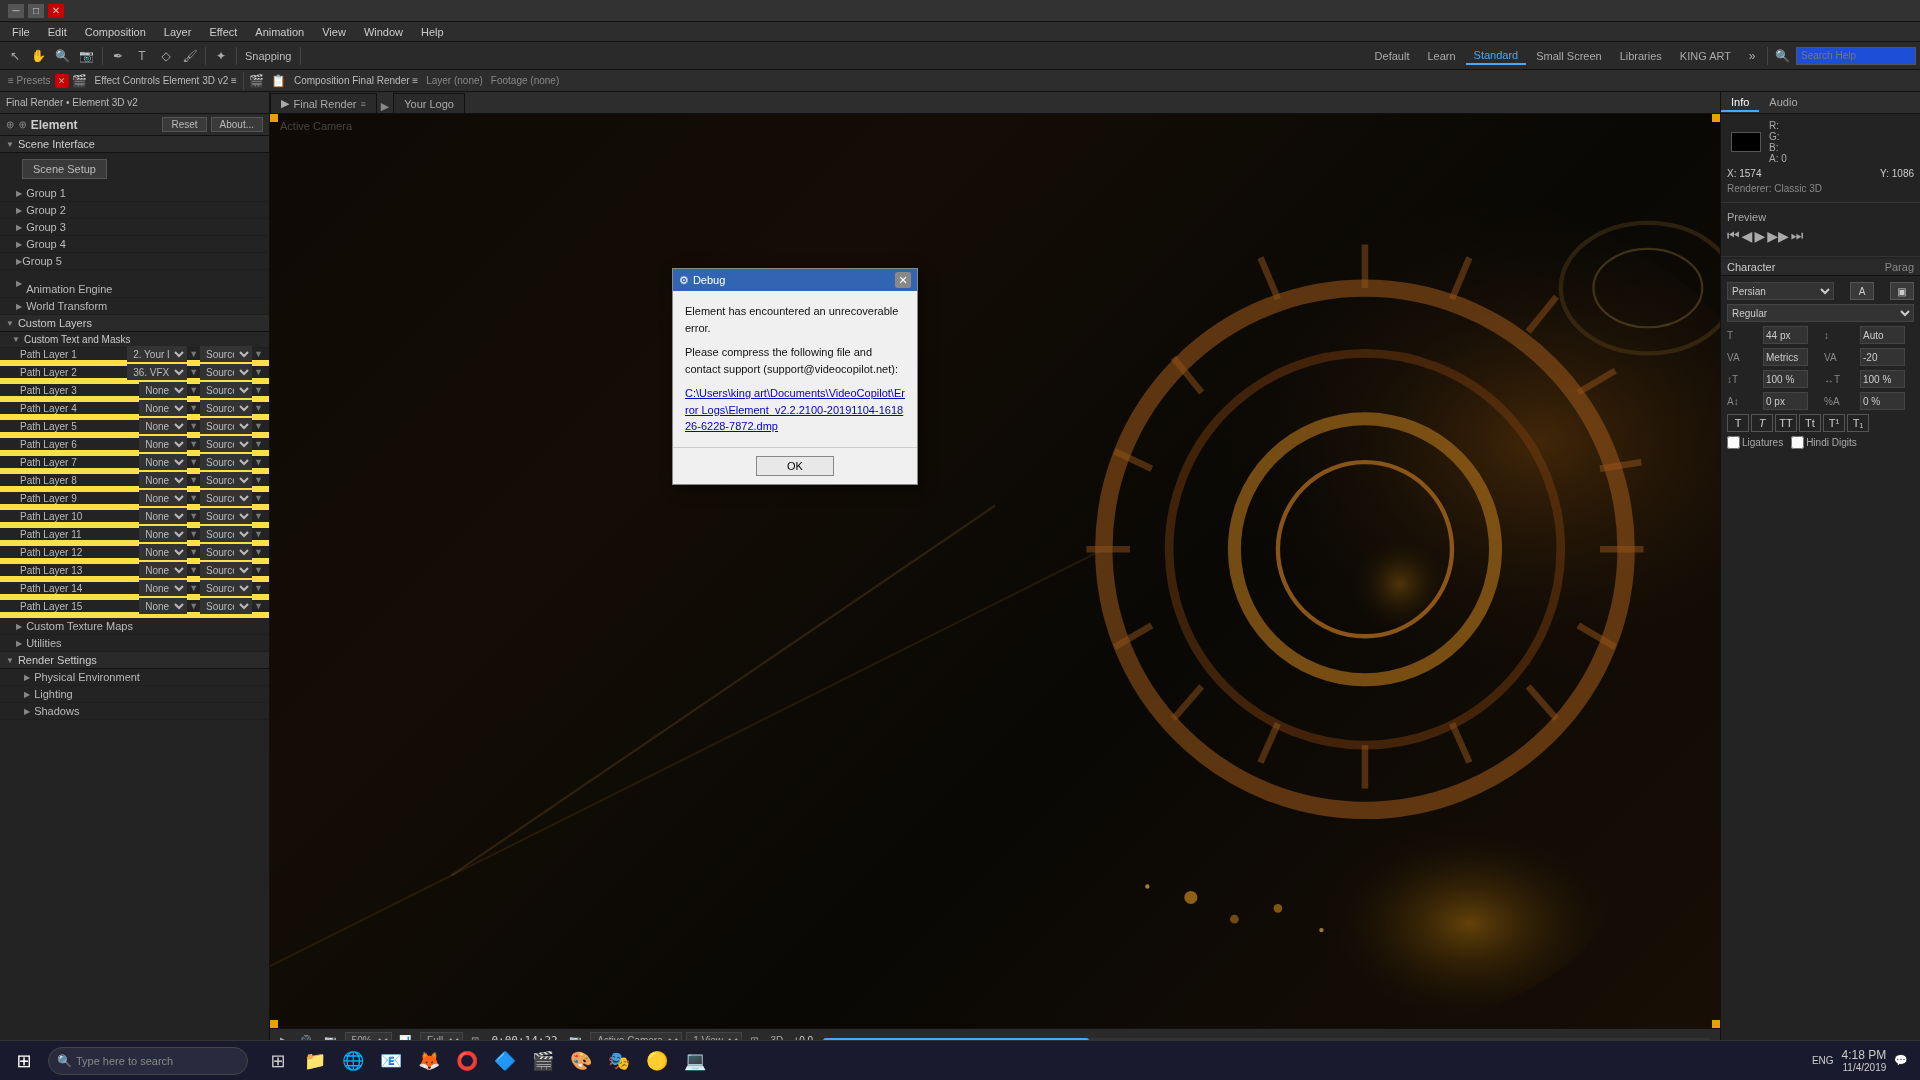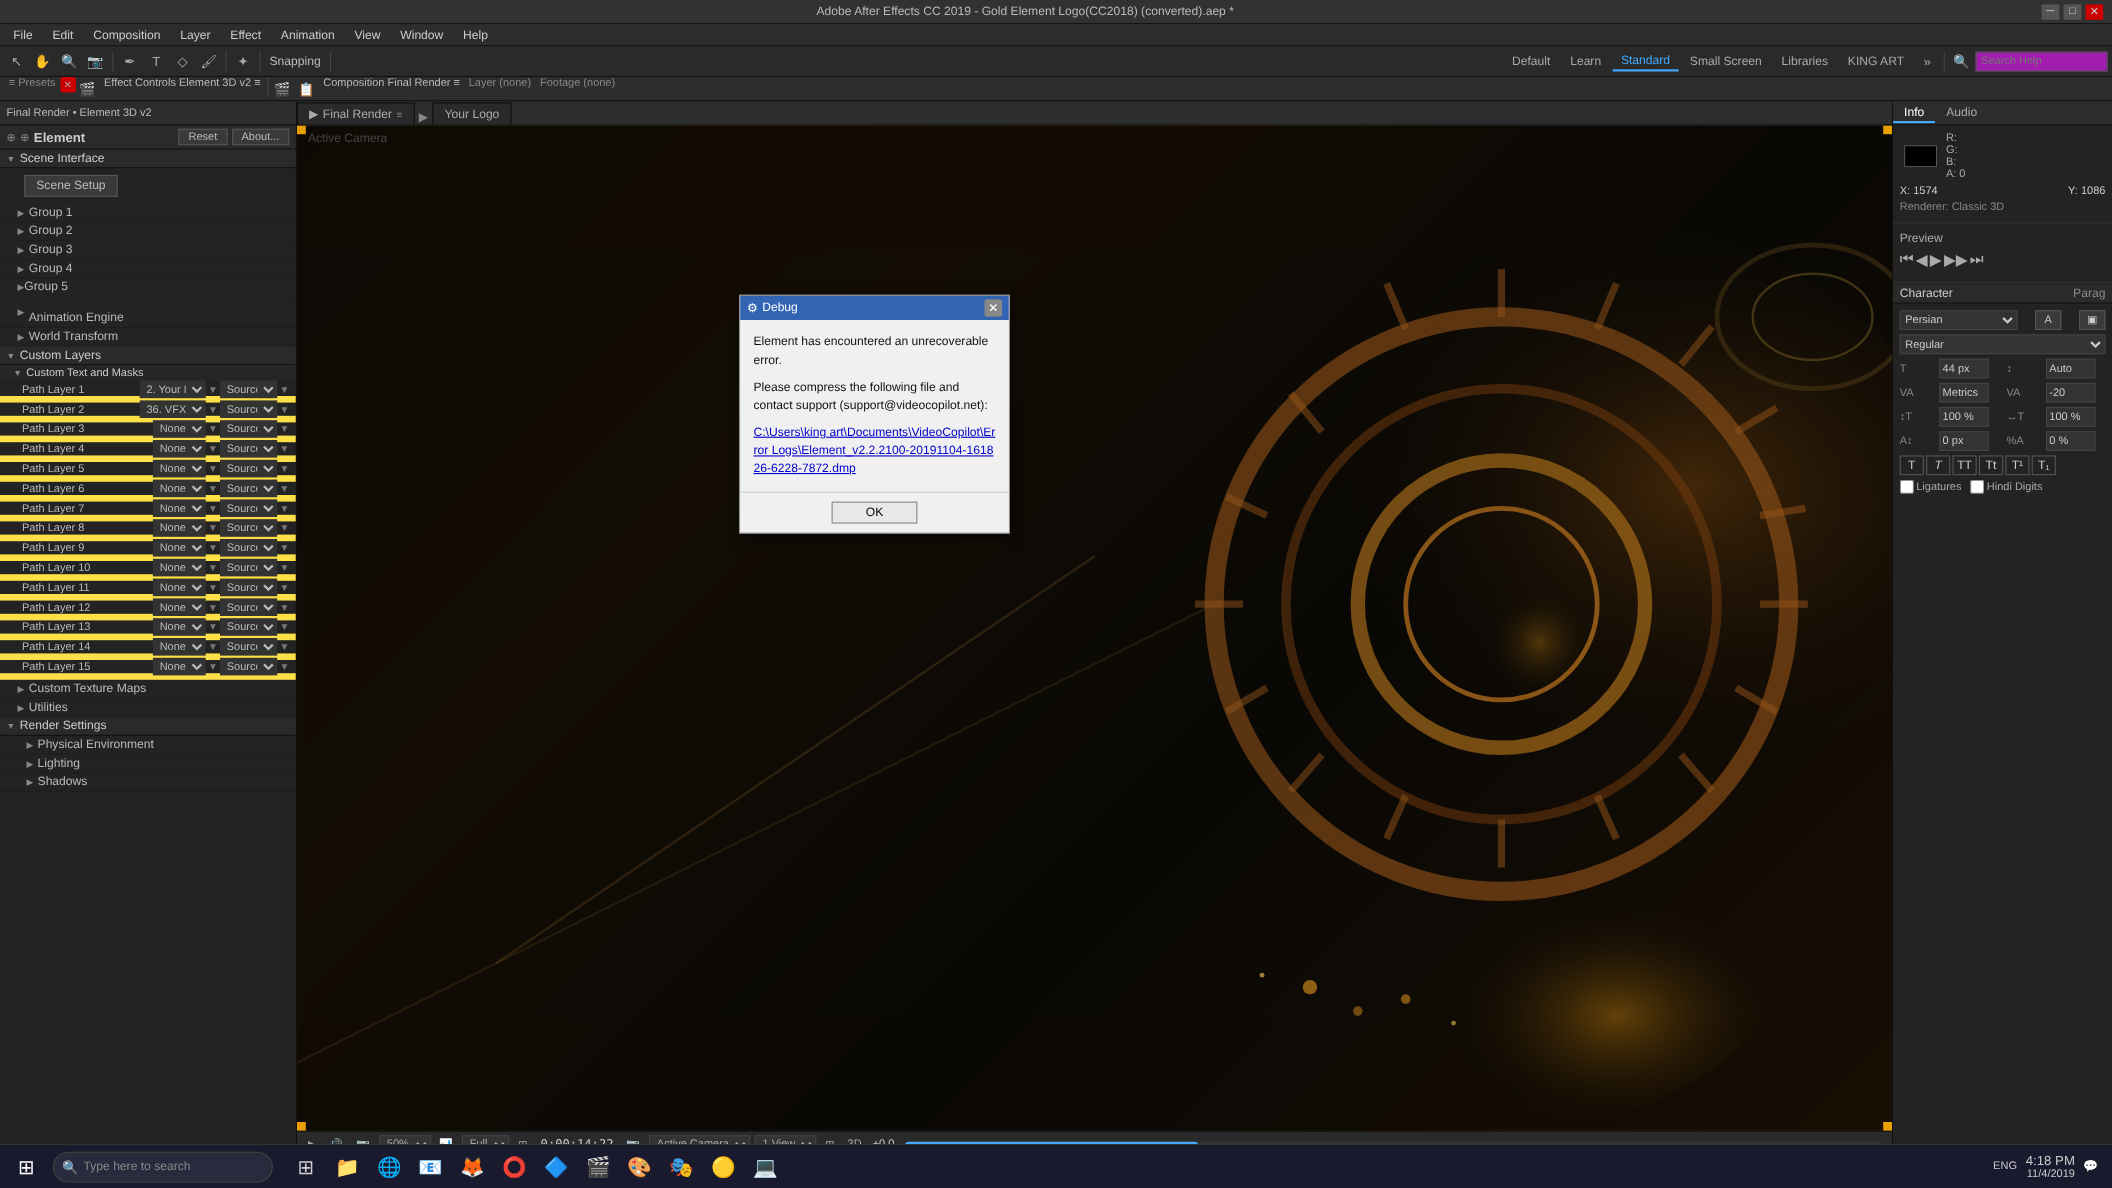--- a/index.html
+++ b/index.html
@@ -501,29 +501,29 @@
     
     ::-webkit-scrollbar { width: 6px; height: 6px; }
     ::-webkit-scrollbar-track { background: #1a1a1a; }
     ::-webkit-scrollbar-thumb { background: #444; border-radius: 3px; }
 
     
     #toolbar2 {
       height: 22px;
       background: #2d2d2d;
       display: flex;
+      align-items: center;
       padding: 0 4px;
       border-bottom: 1px solid #111;
     }
   </style>
 </head>
 <body>
 
 <div id="title-bar">
-  <div class="title-text">Adobe After Effects CC 2019 - Gold Element Logo(CC2018) (converted).aep *</div>
   <div class="win-controls">
     <button class="win-btn">─</button>
     <button class="win-btn">□</button>
     <button class="win-btn">✕</button>
   </div>
 </div>
 
 <div id="menu-bar">
   <div class="menu-item">File</div>
   <div class="menu-item">Edit</div>
@@ -554,21 +554,21 @@
   <div style="flex:1"></div>
   <button class="toolbar-workspace-btn">Default</button>
   <button class="toolbar-workspace-btn">Learn</button>
   <button class="toolbar-workspace-btn active">Standard</button>
   <button class="toolbar-workspace-btn">Small Screen</button>
   <button class="toolbar-workspace-btn">Libraries</button>
   <button class="toolbar-workspace-btn">KING ART</button>
   <button class="toolbar-btn">»</button>
   <div class="toolbar-separator"></div>
   <button class="toolbar-btn">🔍</button>
-  <input type="text" style="height: 18px; width: 120px; background: #a21caf; border: 1px solid rgb(85, 85, 85); color: rgb(204, 204, 204); font-size: 10px; padding: 0px 4px;" placeholder="Search Help">
+  <input type="text" style="height: 18px; width: 120px; background: #1d4ed8; border: 1px solid rgb(85, 85, 85); color: rgb(204, 204, 204); font-size: 10px; padding: 0px 4px;" placeholder="Search Help">
 </div>
 
 <div id="toolbar2">
   <span style="font-size:10px;color:#888;padding:0 4px;">≡ Presets</span>
   <button class="toolbar-btn" style="width:14px;height:14px;font-size:9px;background:#c00;border-radius:2px;">✕</button>
   <button class="toolbar-btn">🎬</button>
   <span style="font-size:10px;color:#bbb;padding:0 4px;">Effect Controls Element 3D v2 ≡</span>
   <div class="toolbar-separator"></div>
   <button class="toolbar-btn">🎬</button>
   <button class="toolbar-btn">📋</button>

